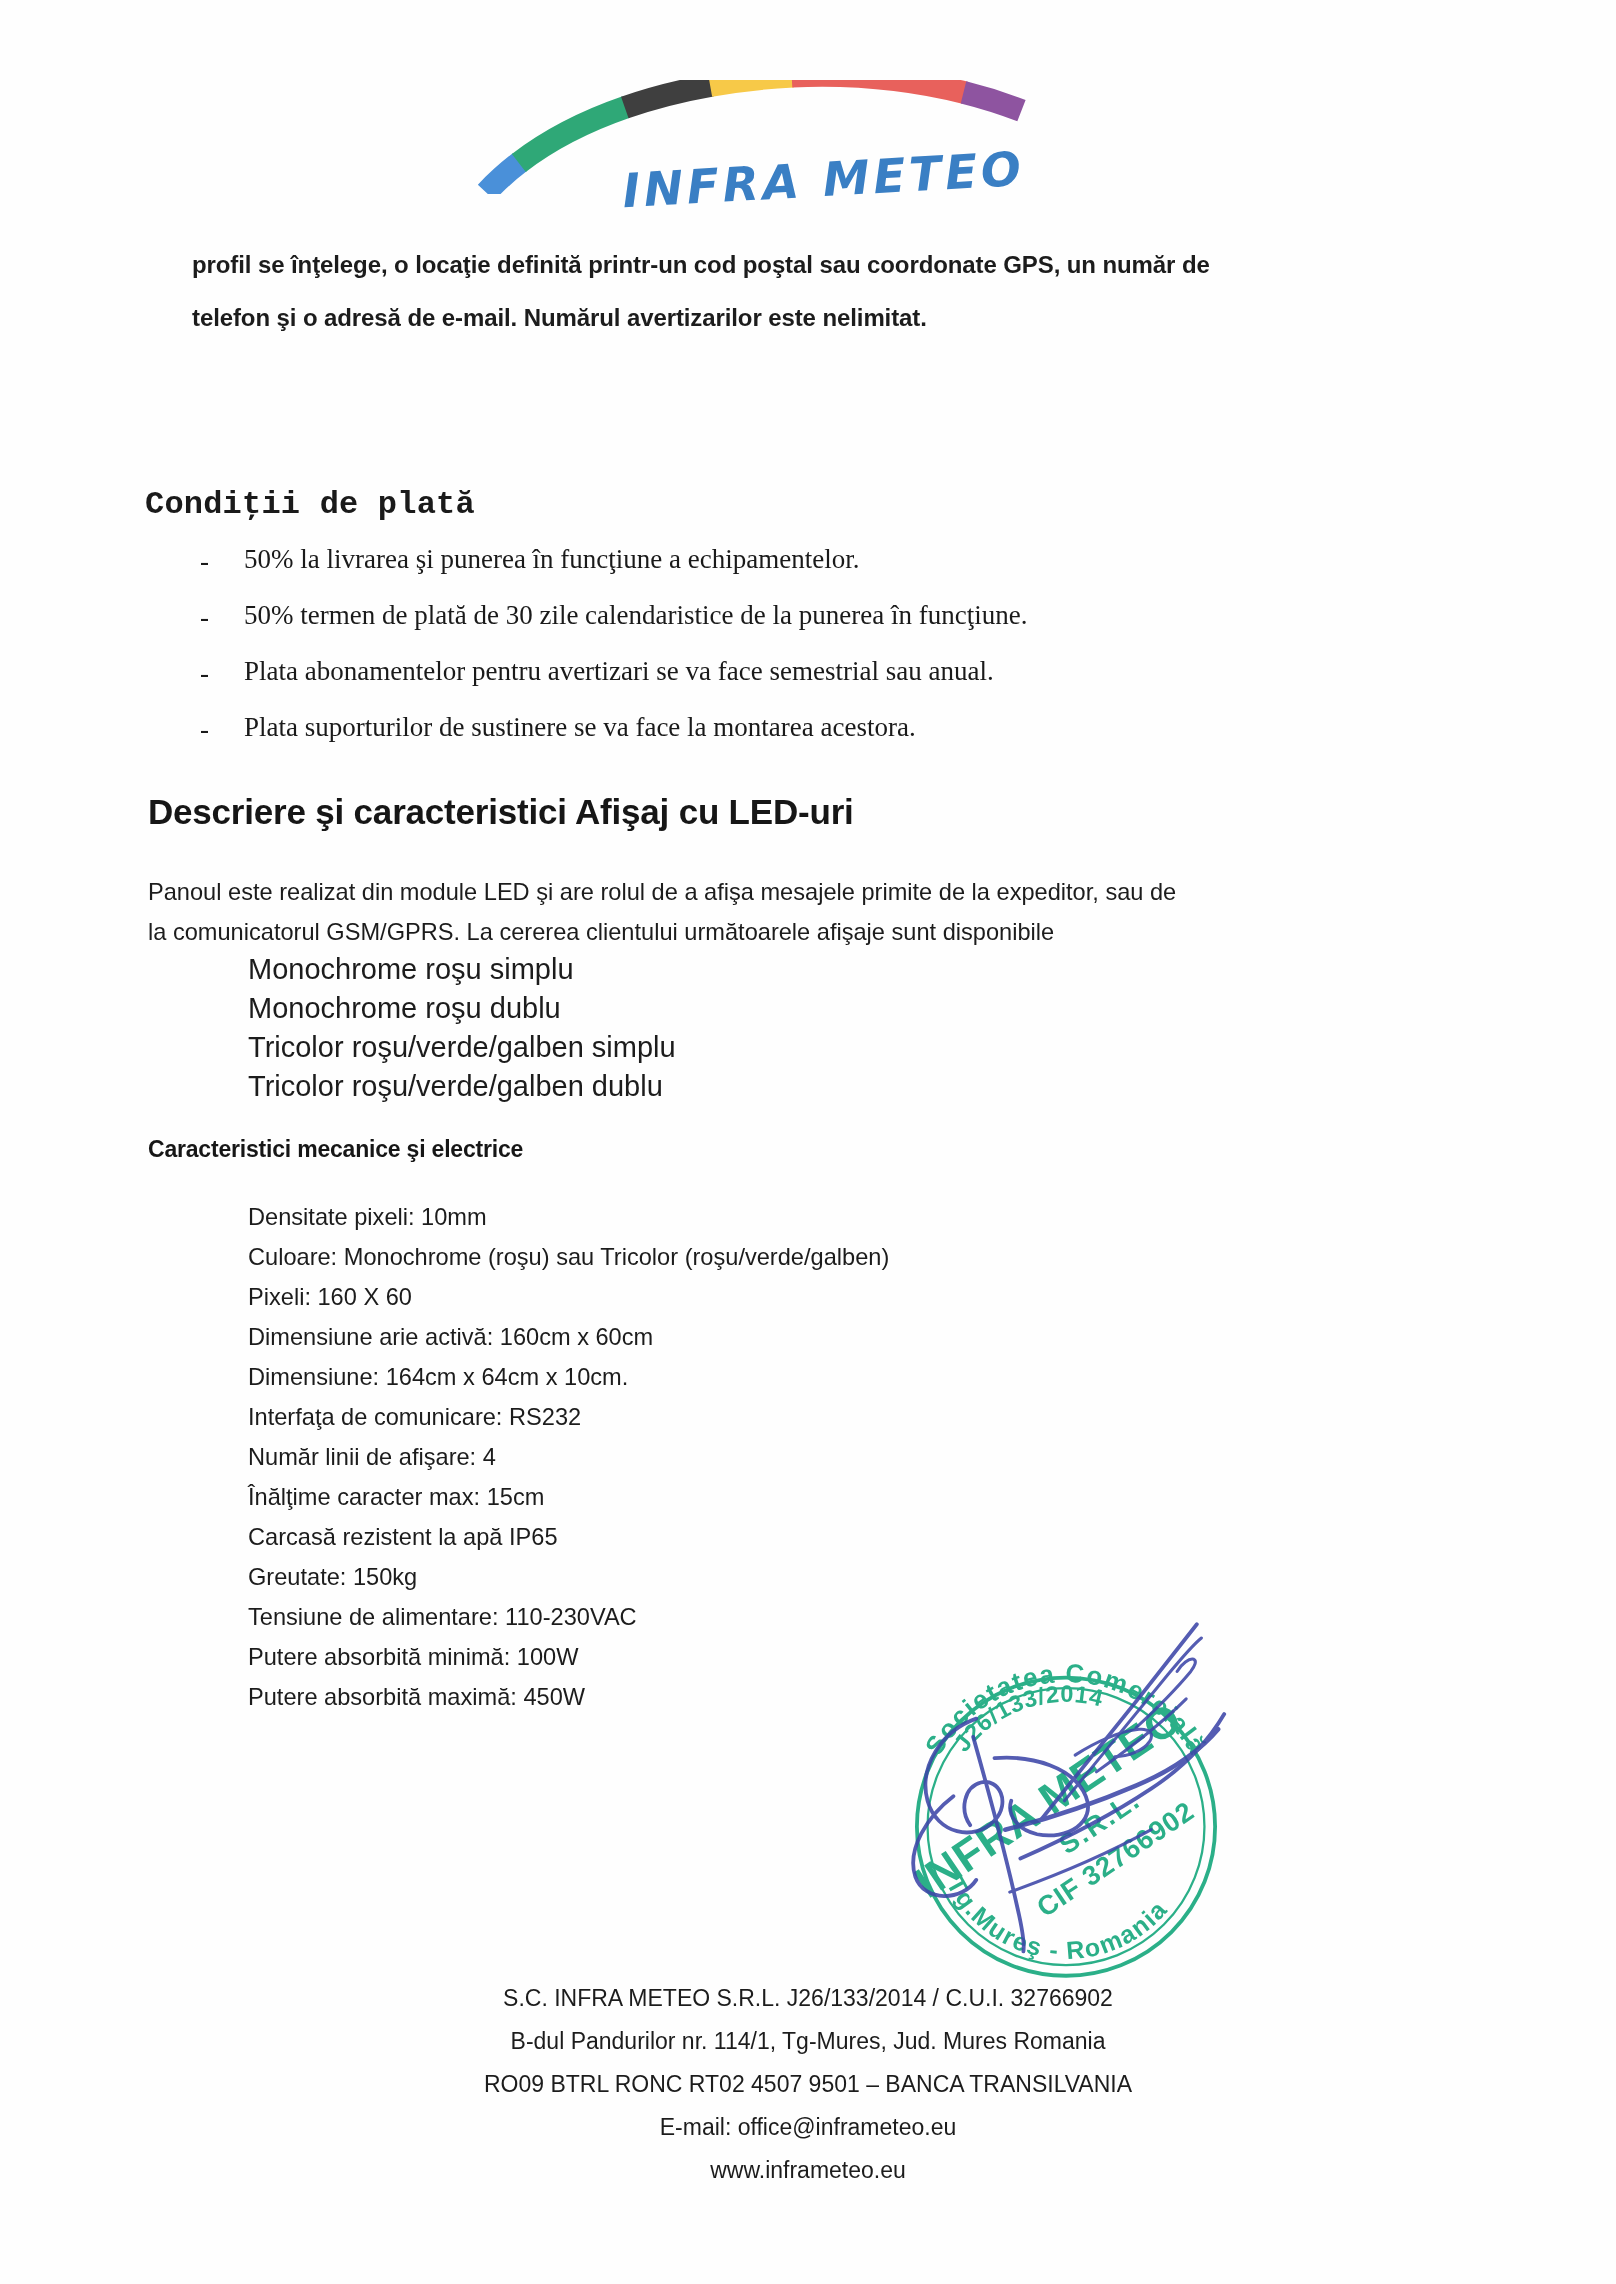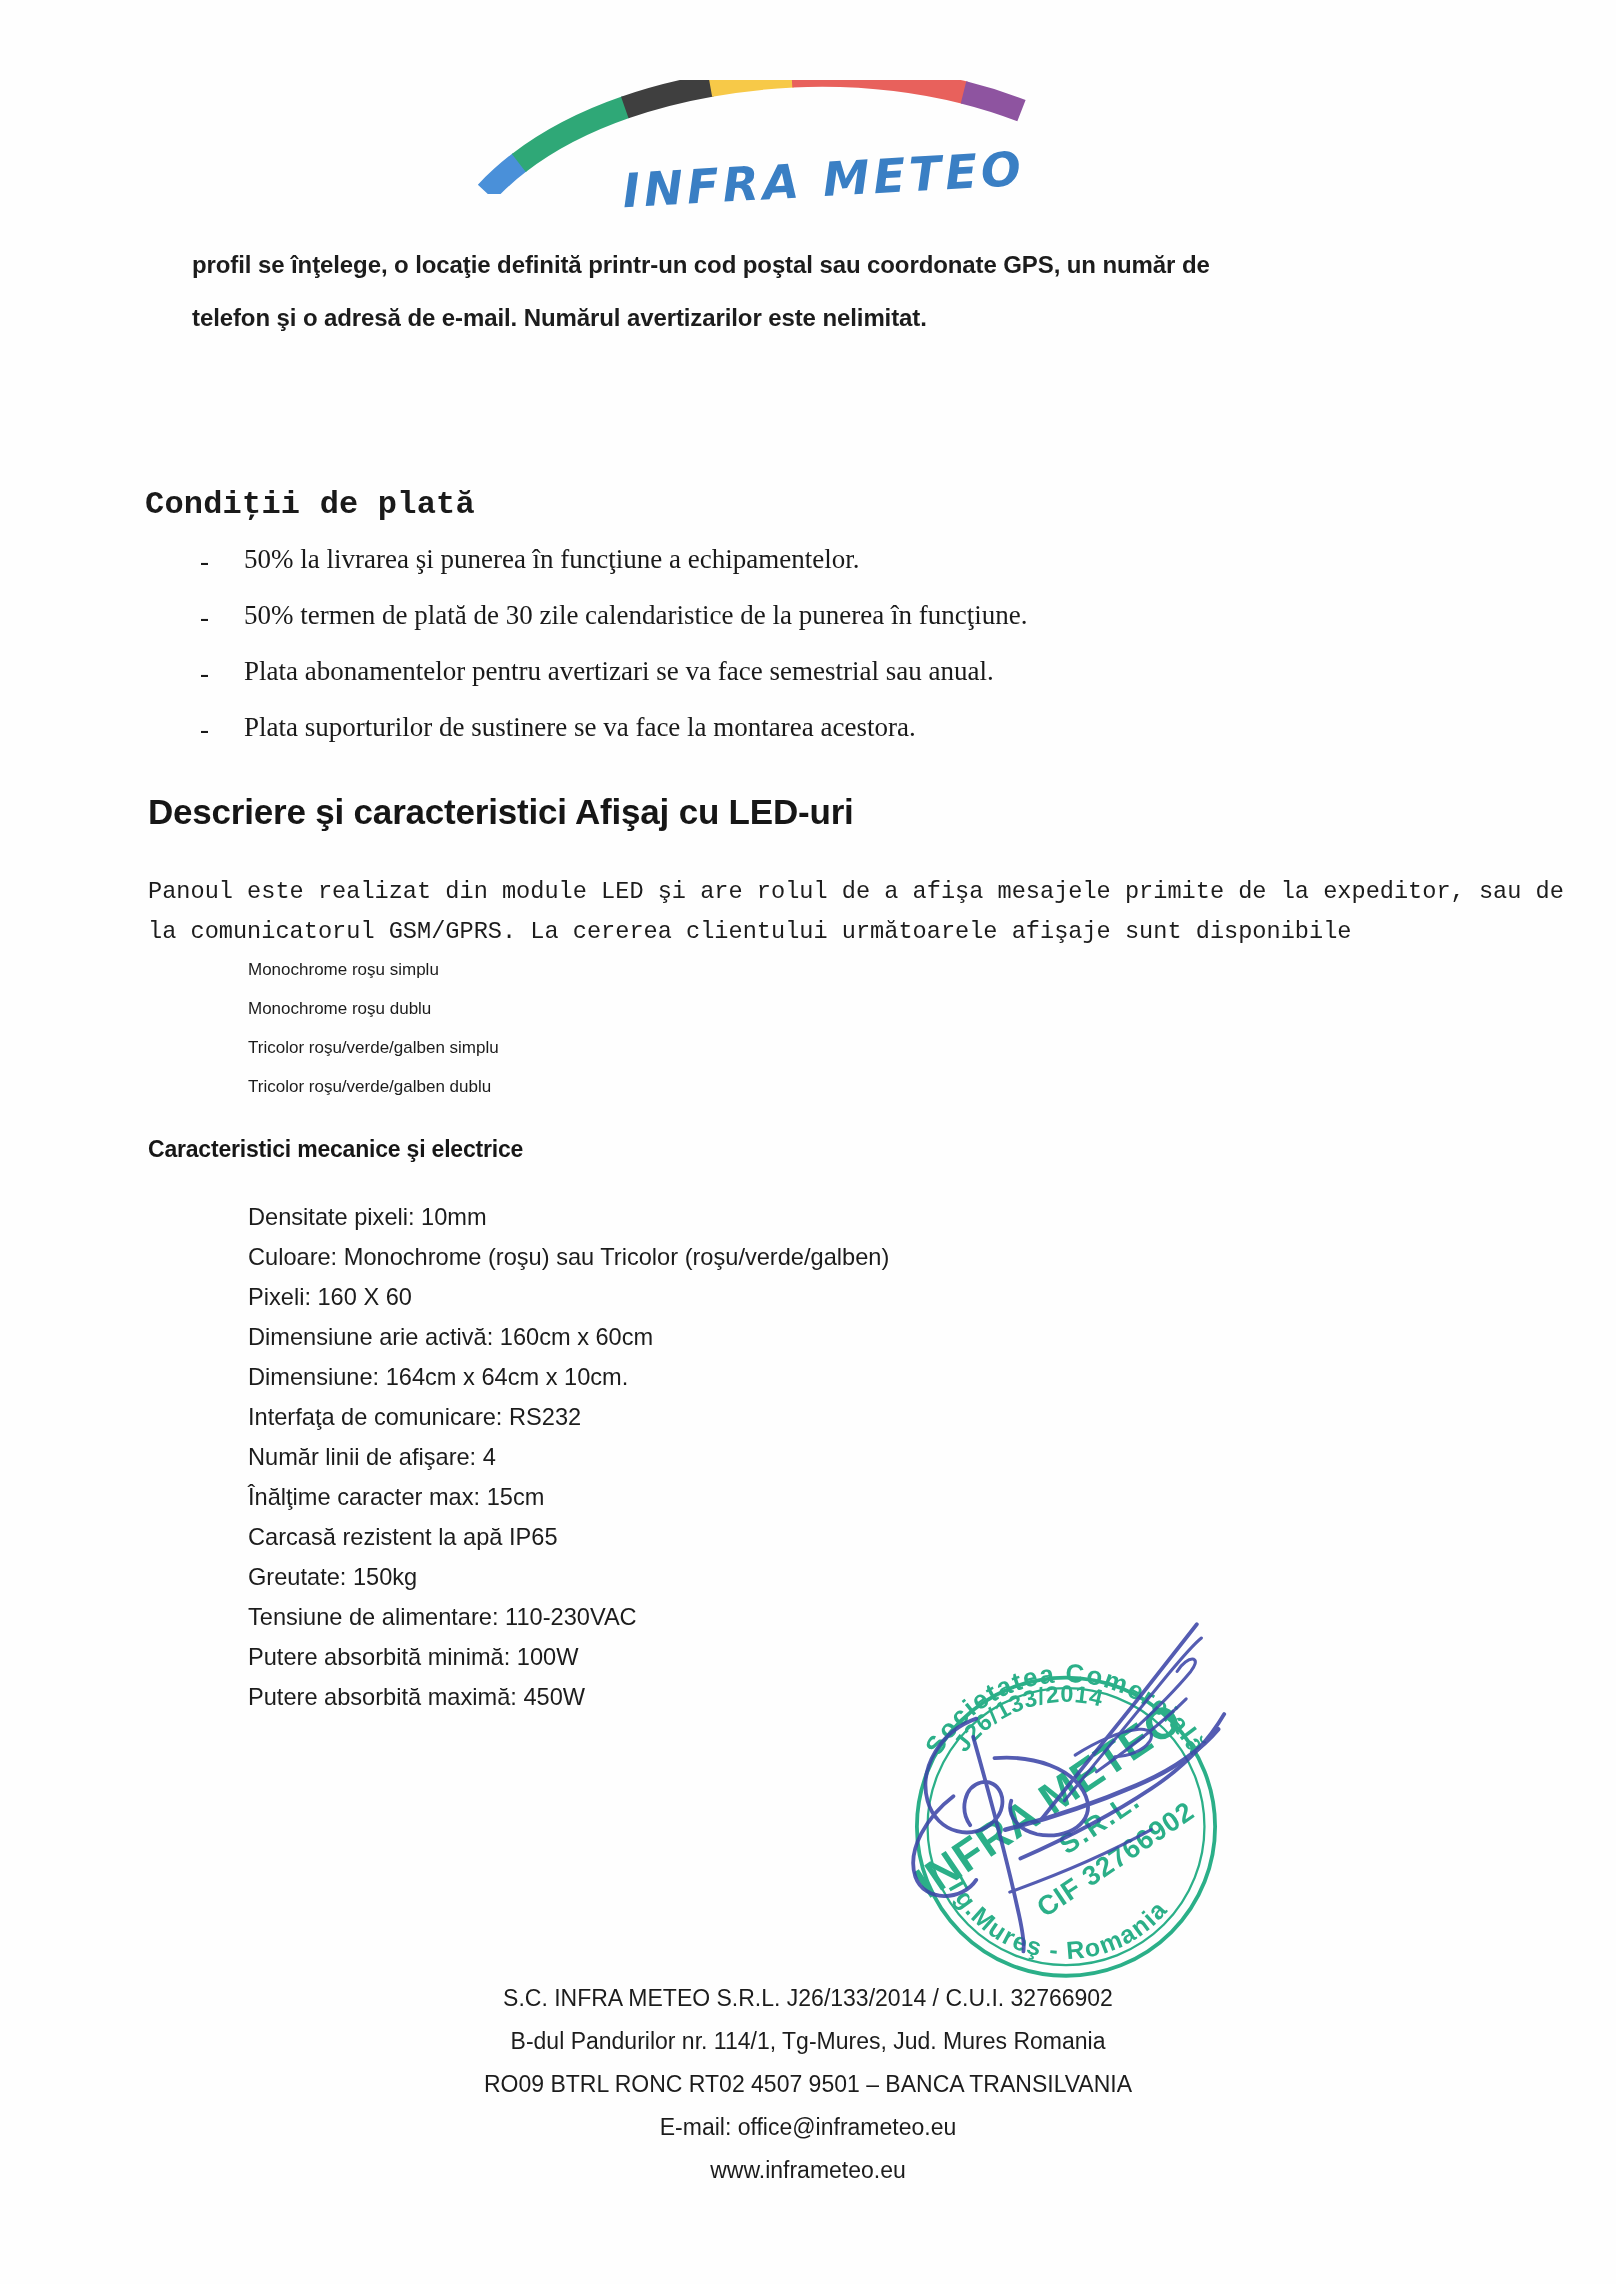--- a/index.html
+++ b/index.html
@@ -118,33 +118,33 @@
     font-size: 35px;
     color: #161616;
     letter-spacing: -0.2px;
     white-space: nowrap;
   }
   .desc-para {
     position: absolute;
     left: 148px;
     top: 872px;
     width: 1370px;
-    font-family: Liberation Mono, monospace;
+    font-family: Liberation Sans, sans-serif;
     font-size: 23.6px;
     line-height: 40px;
     color: #1c1c1c;
   }
   .desc-para div { white-space: nowrap; }
 
   .display-list {
     position: absolute;
     left: 248px;
     top: 950px;
     font-family: "Liberation Sans", sans-serif;
-    font-size: 17px;
+    font-size: 29px;
     line-height: 39px;
     color: #1c1c1c;
   }
   .display-list div { white-space: nowrap; }
 
   
   .specs-heading {
     position: absolute;
     left: 148px;
     top: 1136px;

